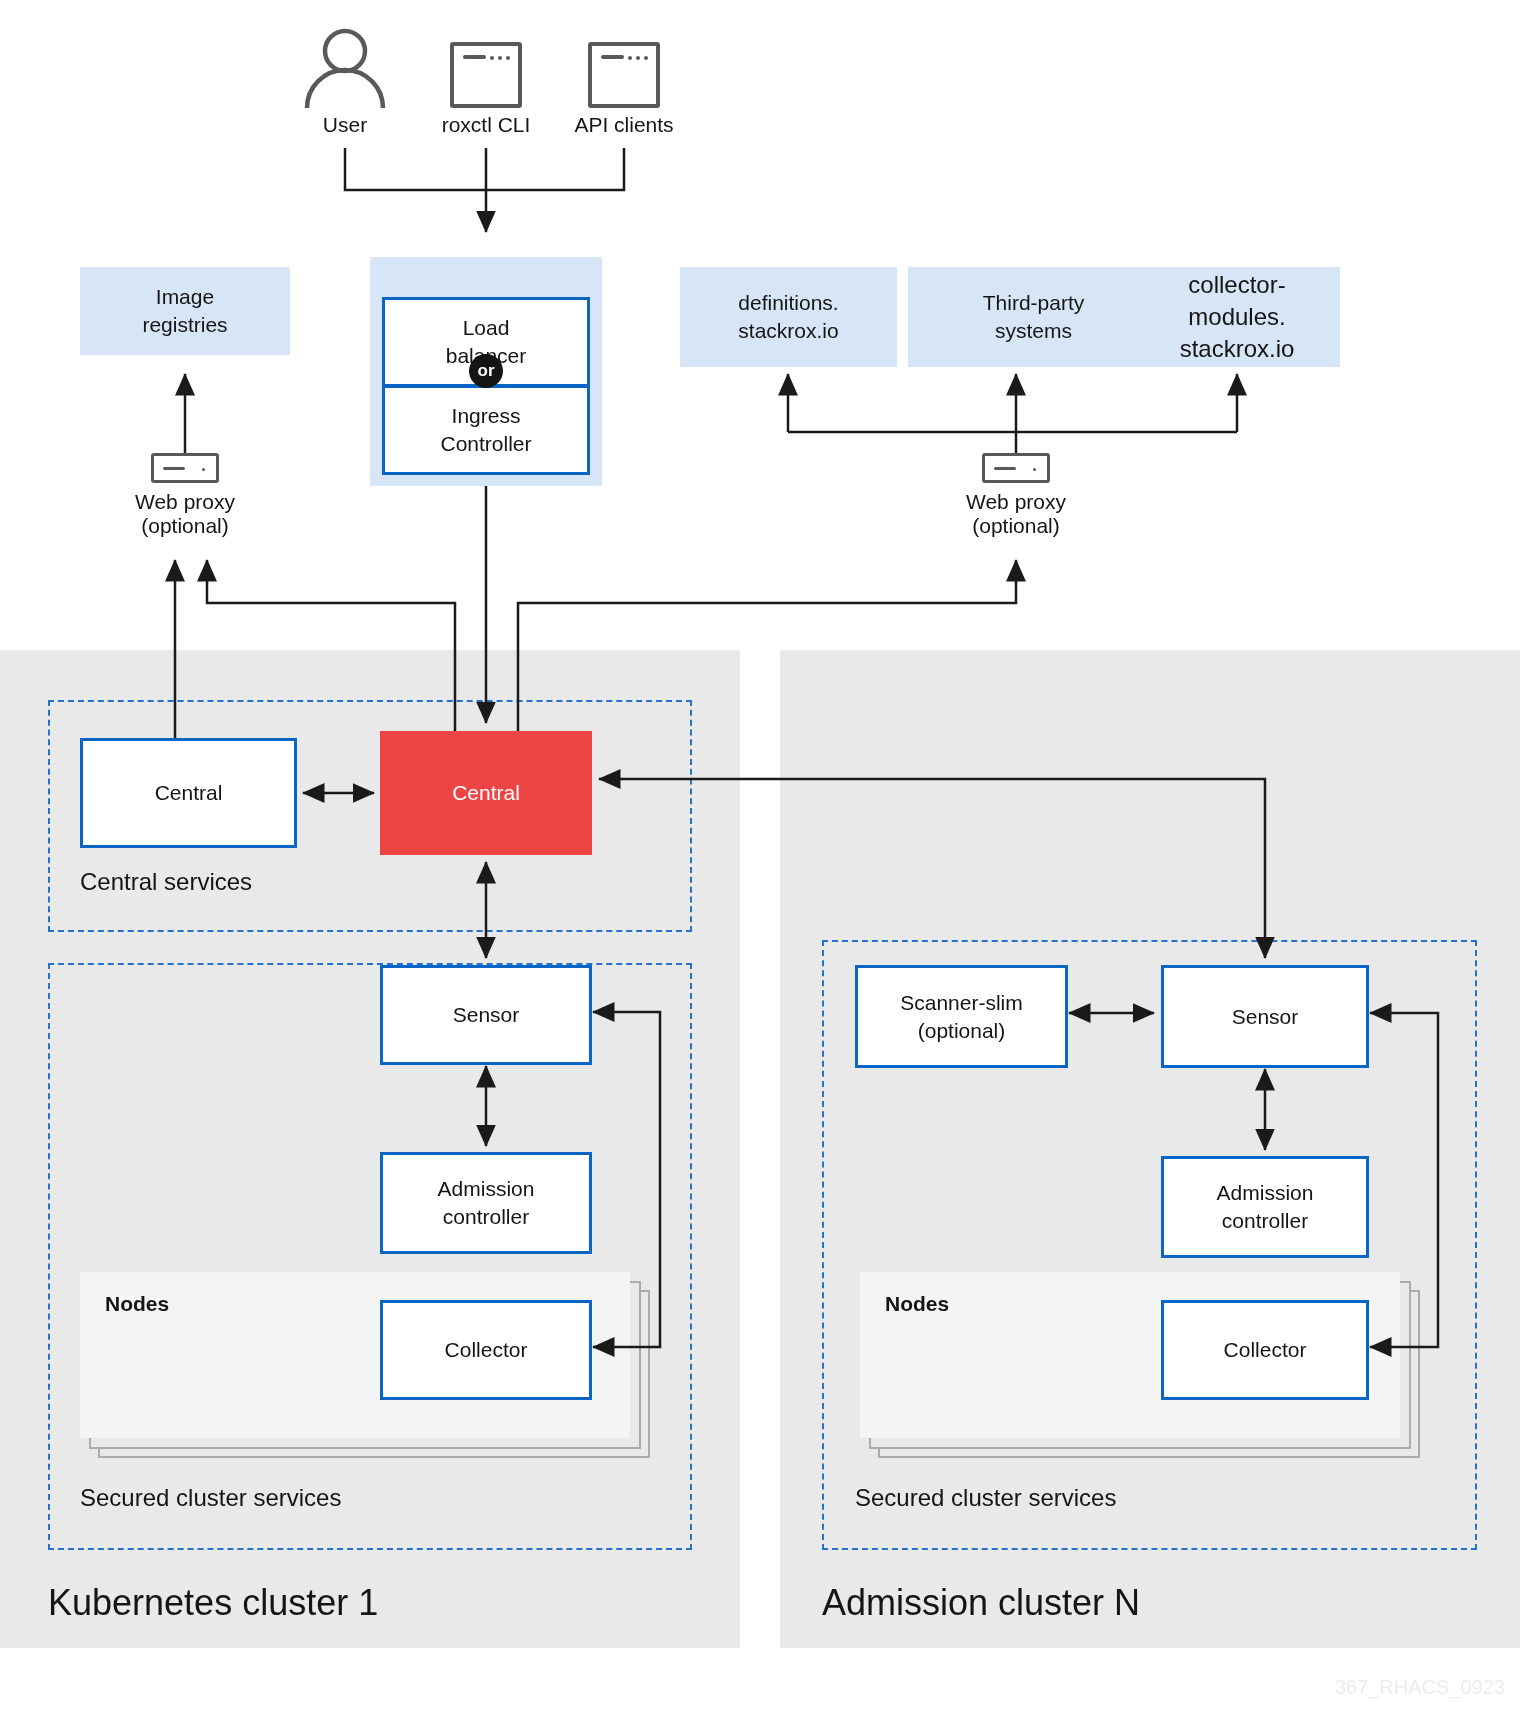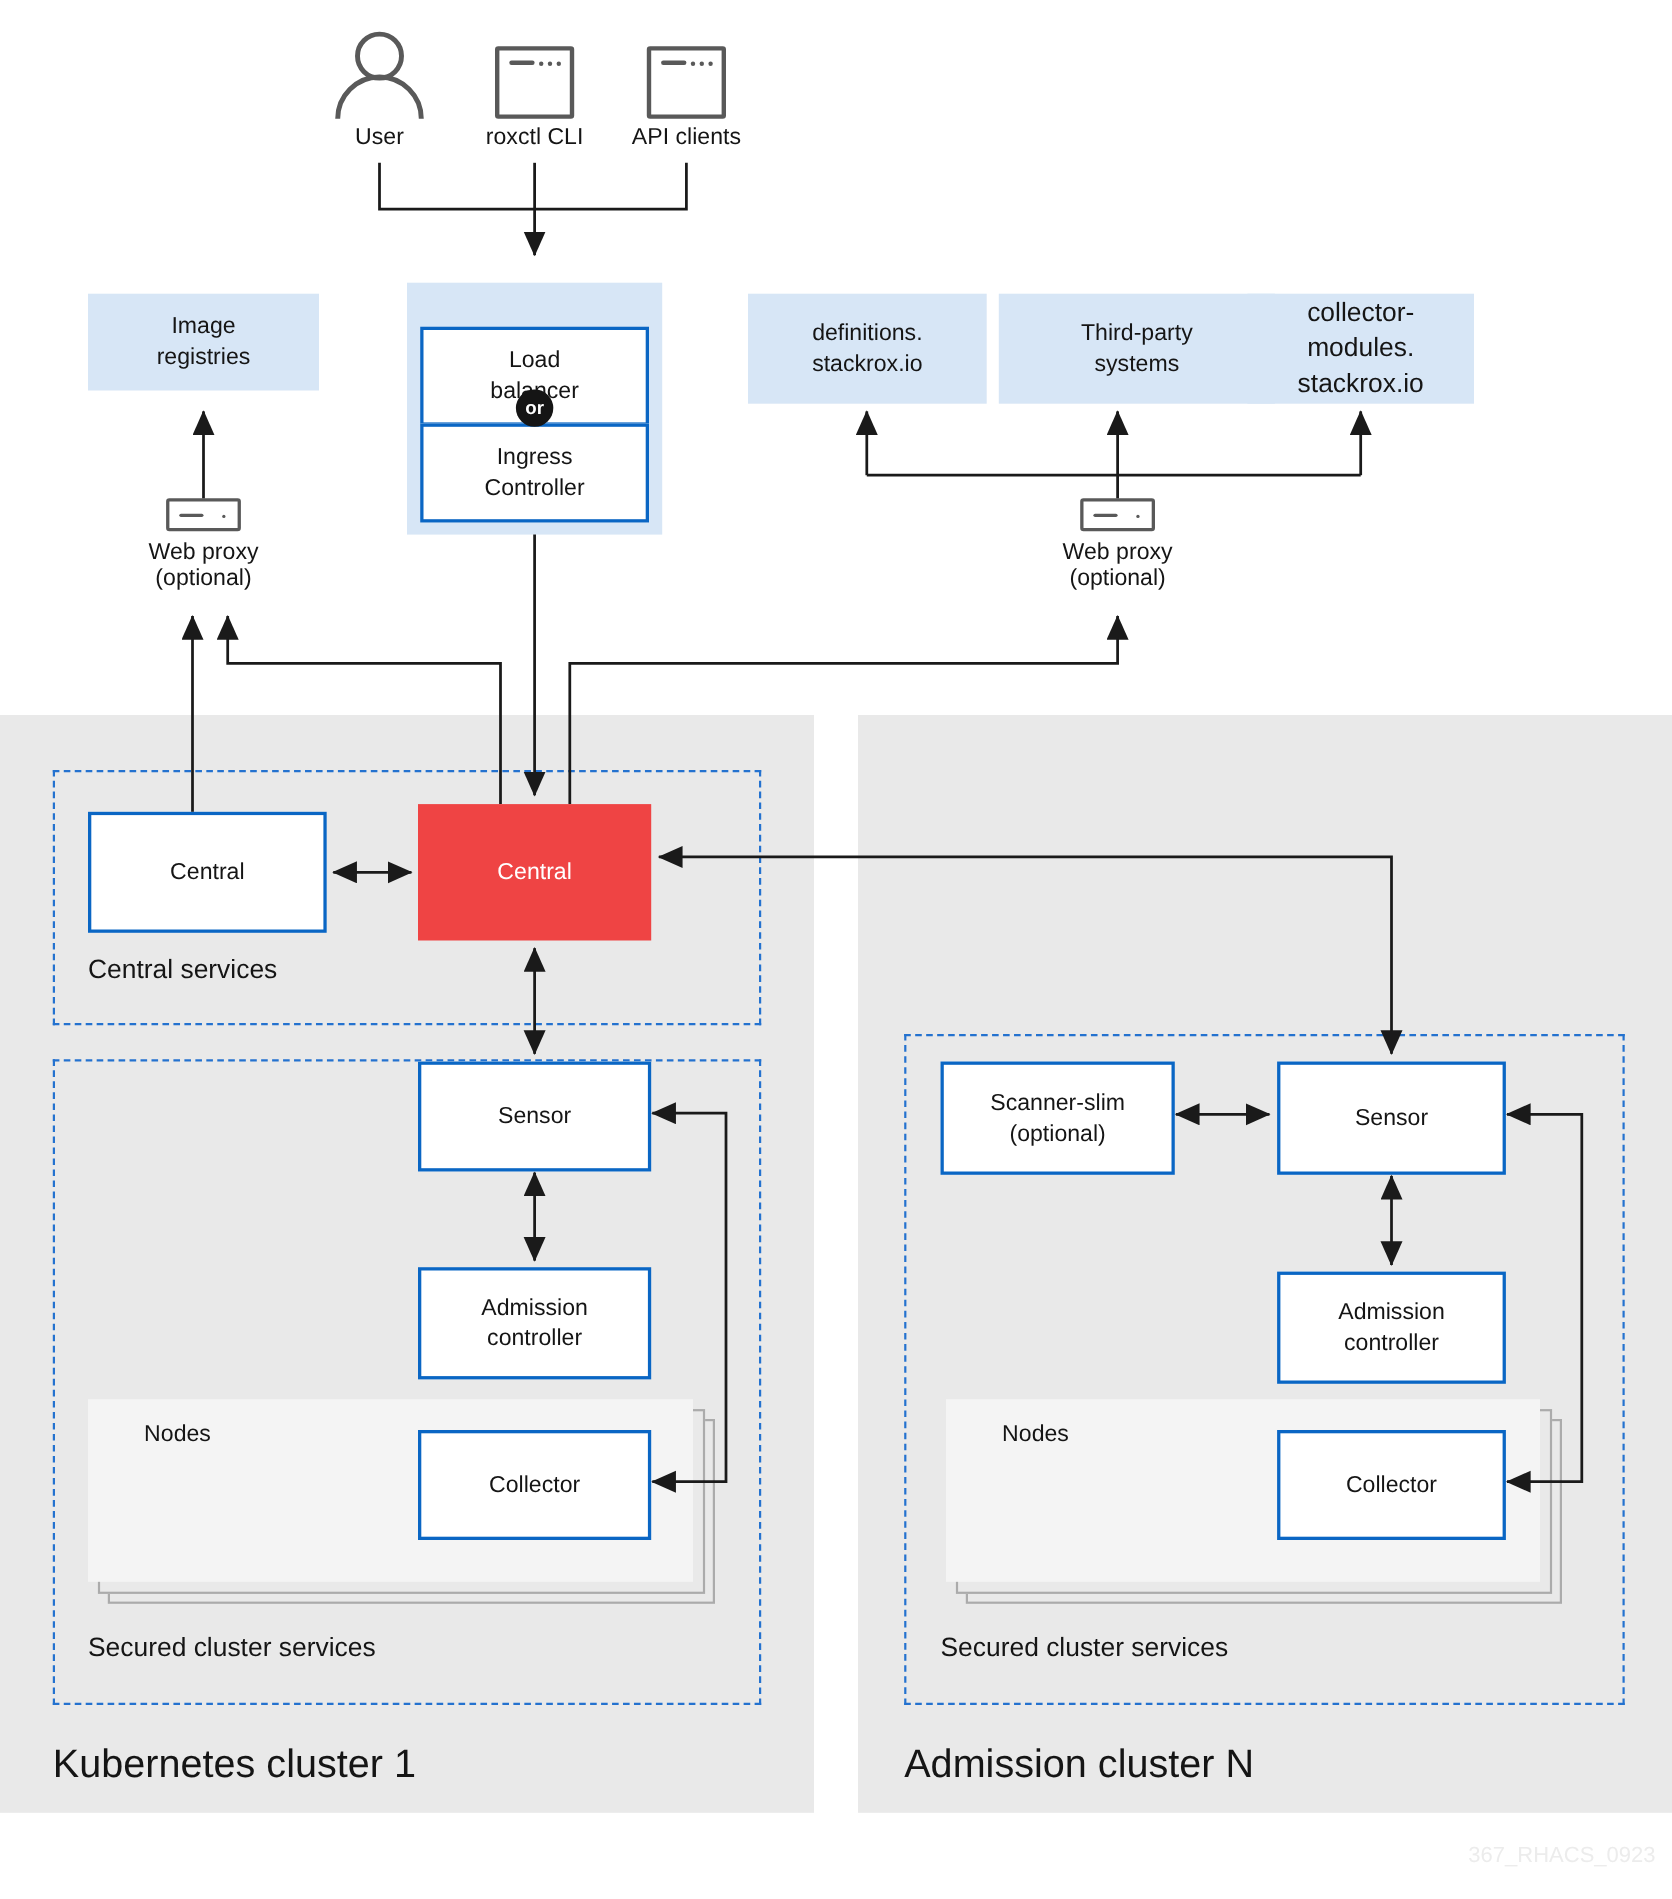--- a/index.html
+++ b/index.html
@@ -16,21 +16,21 @@
   .box-light{background:#d7e6f6;}
   .box-central{background:#ef4444;color:#ffffff;}
   .lb-wrap{background:#d7e6f6;z-index:3;}
   .or-badge{background:#151515;color:#ffffff;border-radius:50%;width:34px;height:34px;
        display:flex;align-items:center;justify-content:center;font-size:17px;font-weight:bold;z-index:6;}
   .nodes-box{background:#f4f4f4;z-index:4;}
   .nodes-shadow{background:#e9e9e9;border:2px solid #ababab;z-index:3;}
   .lbl{font-size:21px;text-align:center;z-index:4;}
   .lbl-bold{font-size:24px;font-weight:normal;z-index:4;}
   .cluster-title{font-size:36px;font-weight:normal;z-index:4;}
-  .nodes-lbl{font-size:21px;font-weight:normal;z-index:5;margin-left:26px;}
+  .nodes-lbl{font-size:21px;font-weight:bold;z-index:5;}
   .proxy-icon{background:#ffffff;border:3px solid #595959;border-radius:3px;z-index:4;}
   .proxy-dash{position:absolute;left:9px;top:11px;width:22px;height:3px;background:#595959;border-radius:2px;}
   .proxy-dot{position:absolute;right:11px;top:12px;width:3px;height:3px;background:#595959;border-radius:50%;}
   .win-icon{background:#ffffff;border:4px solid #595959;border-radius:3px;z-index:4;}
   .win-line{position:absolute;left:9px;top:9px;width:23px;height:4px;background:#595959;border-radius:2px;}
   .win-dots{position:absolute;right:8px;top:10px;display:flex;gap:4px;}
   .win-dots i{width:4px;height:4px;background:#595959;border-radius:50%;}
   .watermark{font-size:20px;color:#ececec;z-index:4;}
   svg.connectors{position:absolute;left:0;top:0;z-index:5;pointer-events:none;}
 </style>

